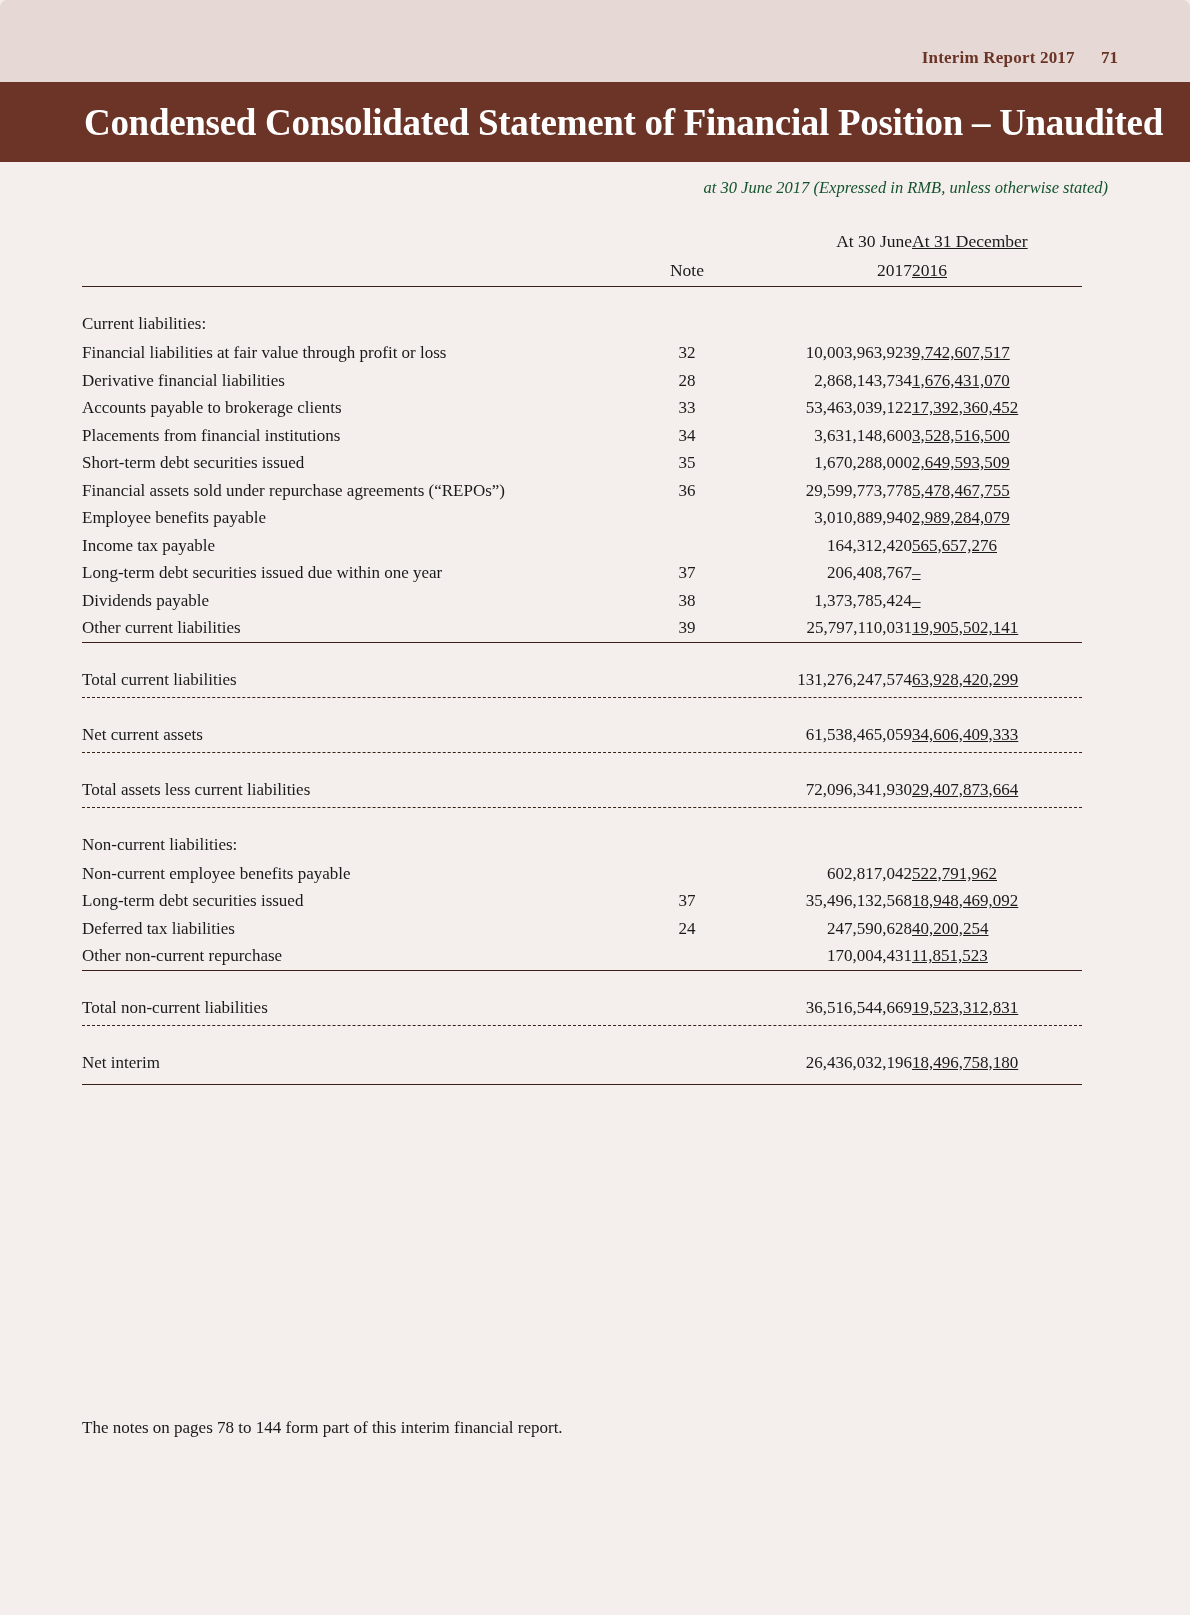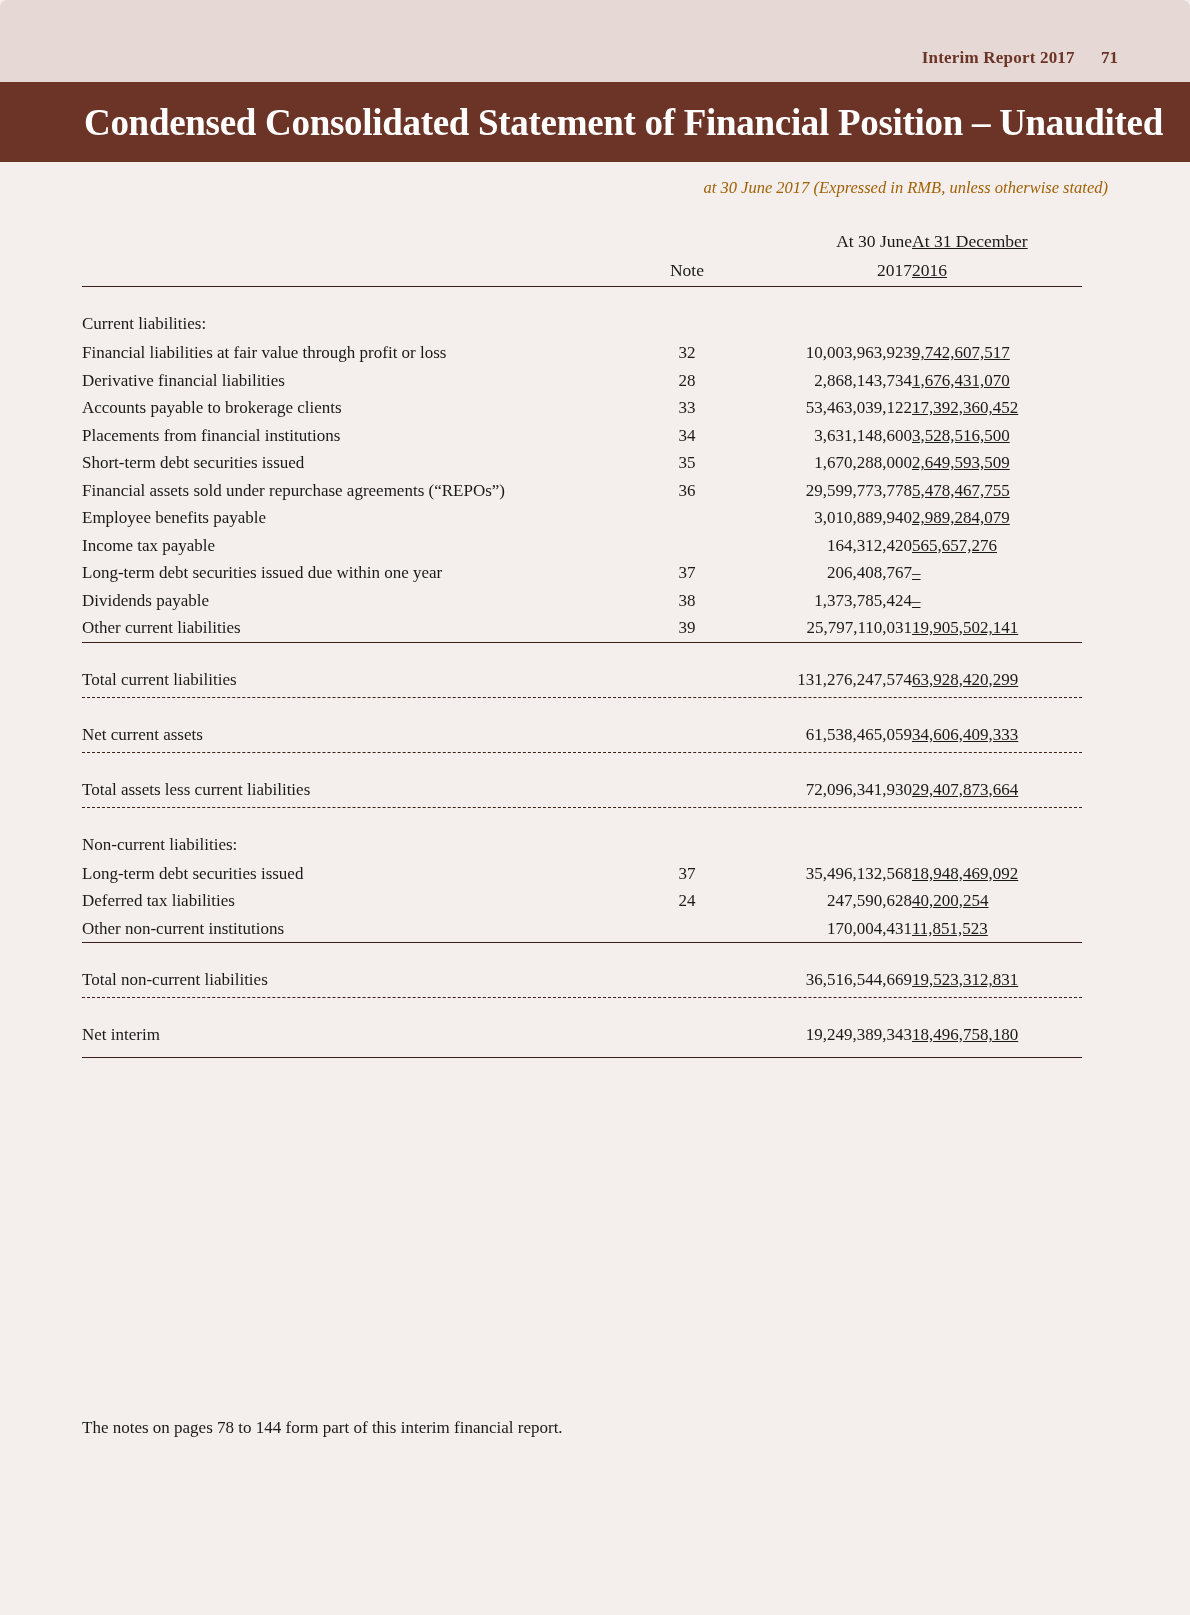--- a/index.html
+++ b/index.html
@@ -59,21 +59,21 @@
     white-space: nowrap;
   }
 
   
   .subtitle {
     position: absolute;
     top: 178px;
     right: 82px;
     font-style: italic;
     font-size: 16.5px;
-    color: #a16207;
+    color: #14532d;
   }
 
   
   .sheet {
     position: absolute;
     top: 228px;
     left: 82px;
     width: 1000px;
   }
   table.fin {
@@ -303,33 +303,39 @@
         </tr>
 
       <tr class="row section-title">
         <td>Non-current liabilities:</td>
         <td class="c-note"></td>
           <td class="c-cur"></td>
           <td class="c-prev"></td>
       </tr>
 
       <tr class="row">
+        <td>Non-current employee benefits payable</td>
+        <td class="c-note"></td>
+        <td class="c-cur num-bold">602,817,042</td>
+        <td class="c-prev">522,791,962</td>
+      </tr>
+      <tr class="row">
         <td>Long-term debt securities issued</td>
         <td class="c-note">37</td>
         <td class="c-cur num-bold">35,496,132,568</td>
         <td class="c-prev">18,948,469,092</td>
       </tr>
       <tr class="row">
         <td>Deferred tax liabilities</td>
         <td class="c-note">24</td>
         <td class="c-cur num-bold">247,590,628</td>
         <td class="c-prev">40,200,254</td>
       </tr>
       <tr class="row">
-        <td>Other non-current institutions</td>
+        <td>Other non-current repurchase</td>
         <td class="c-note"></td>
         <td class="c-cur num-bold">170,004,431</td>
         <td class="c-prev">11,851,523</td>
       </tr>
 
       <tr class="rule-solid-thin">
           <td colspan="4"></td>
         </tr>
       <tr class="spacer-md">
           <td colspan="4"></td>
@@ -346,21 +352,21 @@
             <span class="dashed"></span>
           </td>
       </tr>
       <tr class="spacer-md">
           <td colspan="4"></td>
         </tr>
 
       <tr class="row totals-row">
         <td>Net interim</td>
         <td class="c-note"></td>
-        <td class="c-cur num-bold">19,249,389,343</td>
+        <td class="c-cur num-bold">26,436,032,196</td>
         <td class="c-prev">18,496,758,180</td>
       </tr>
       <tr class="spacer-xs">
           <td colspan="4"></td>
         </tr>
       <tr class="rule-solid">
           <td colspan="4"></td>
         </tr>
     </tbody>
   </table>

